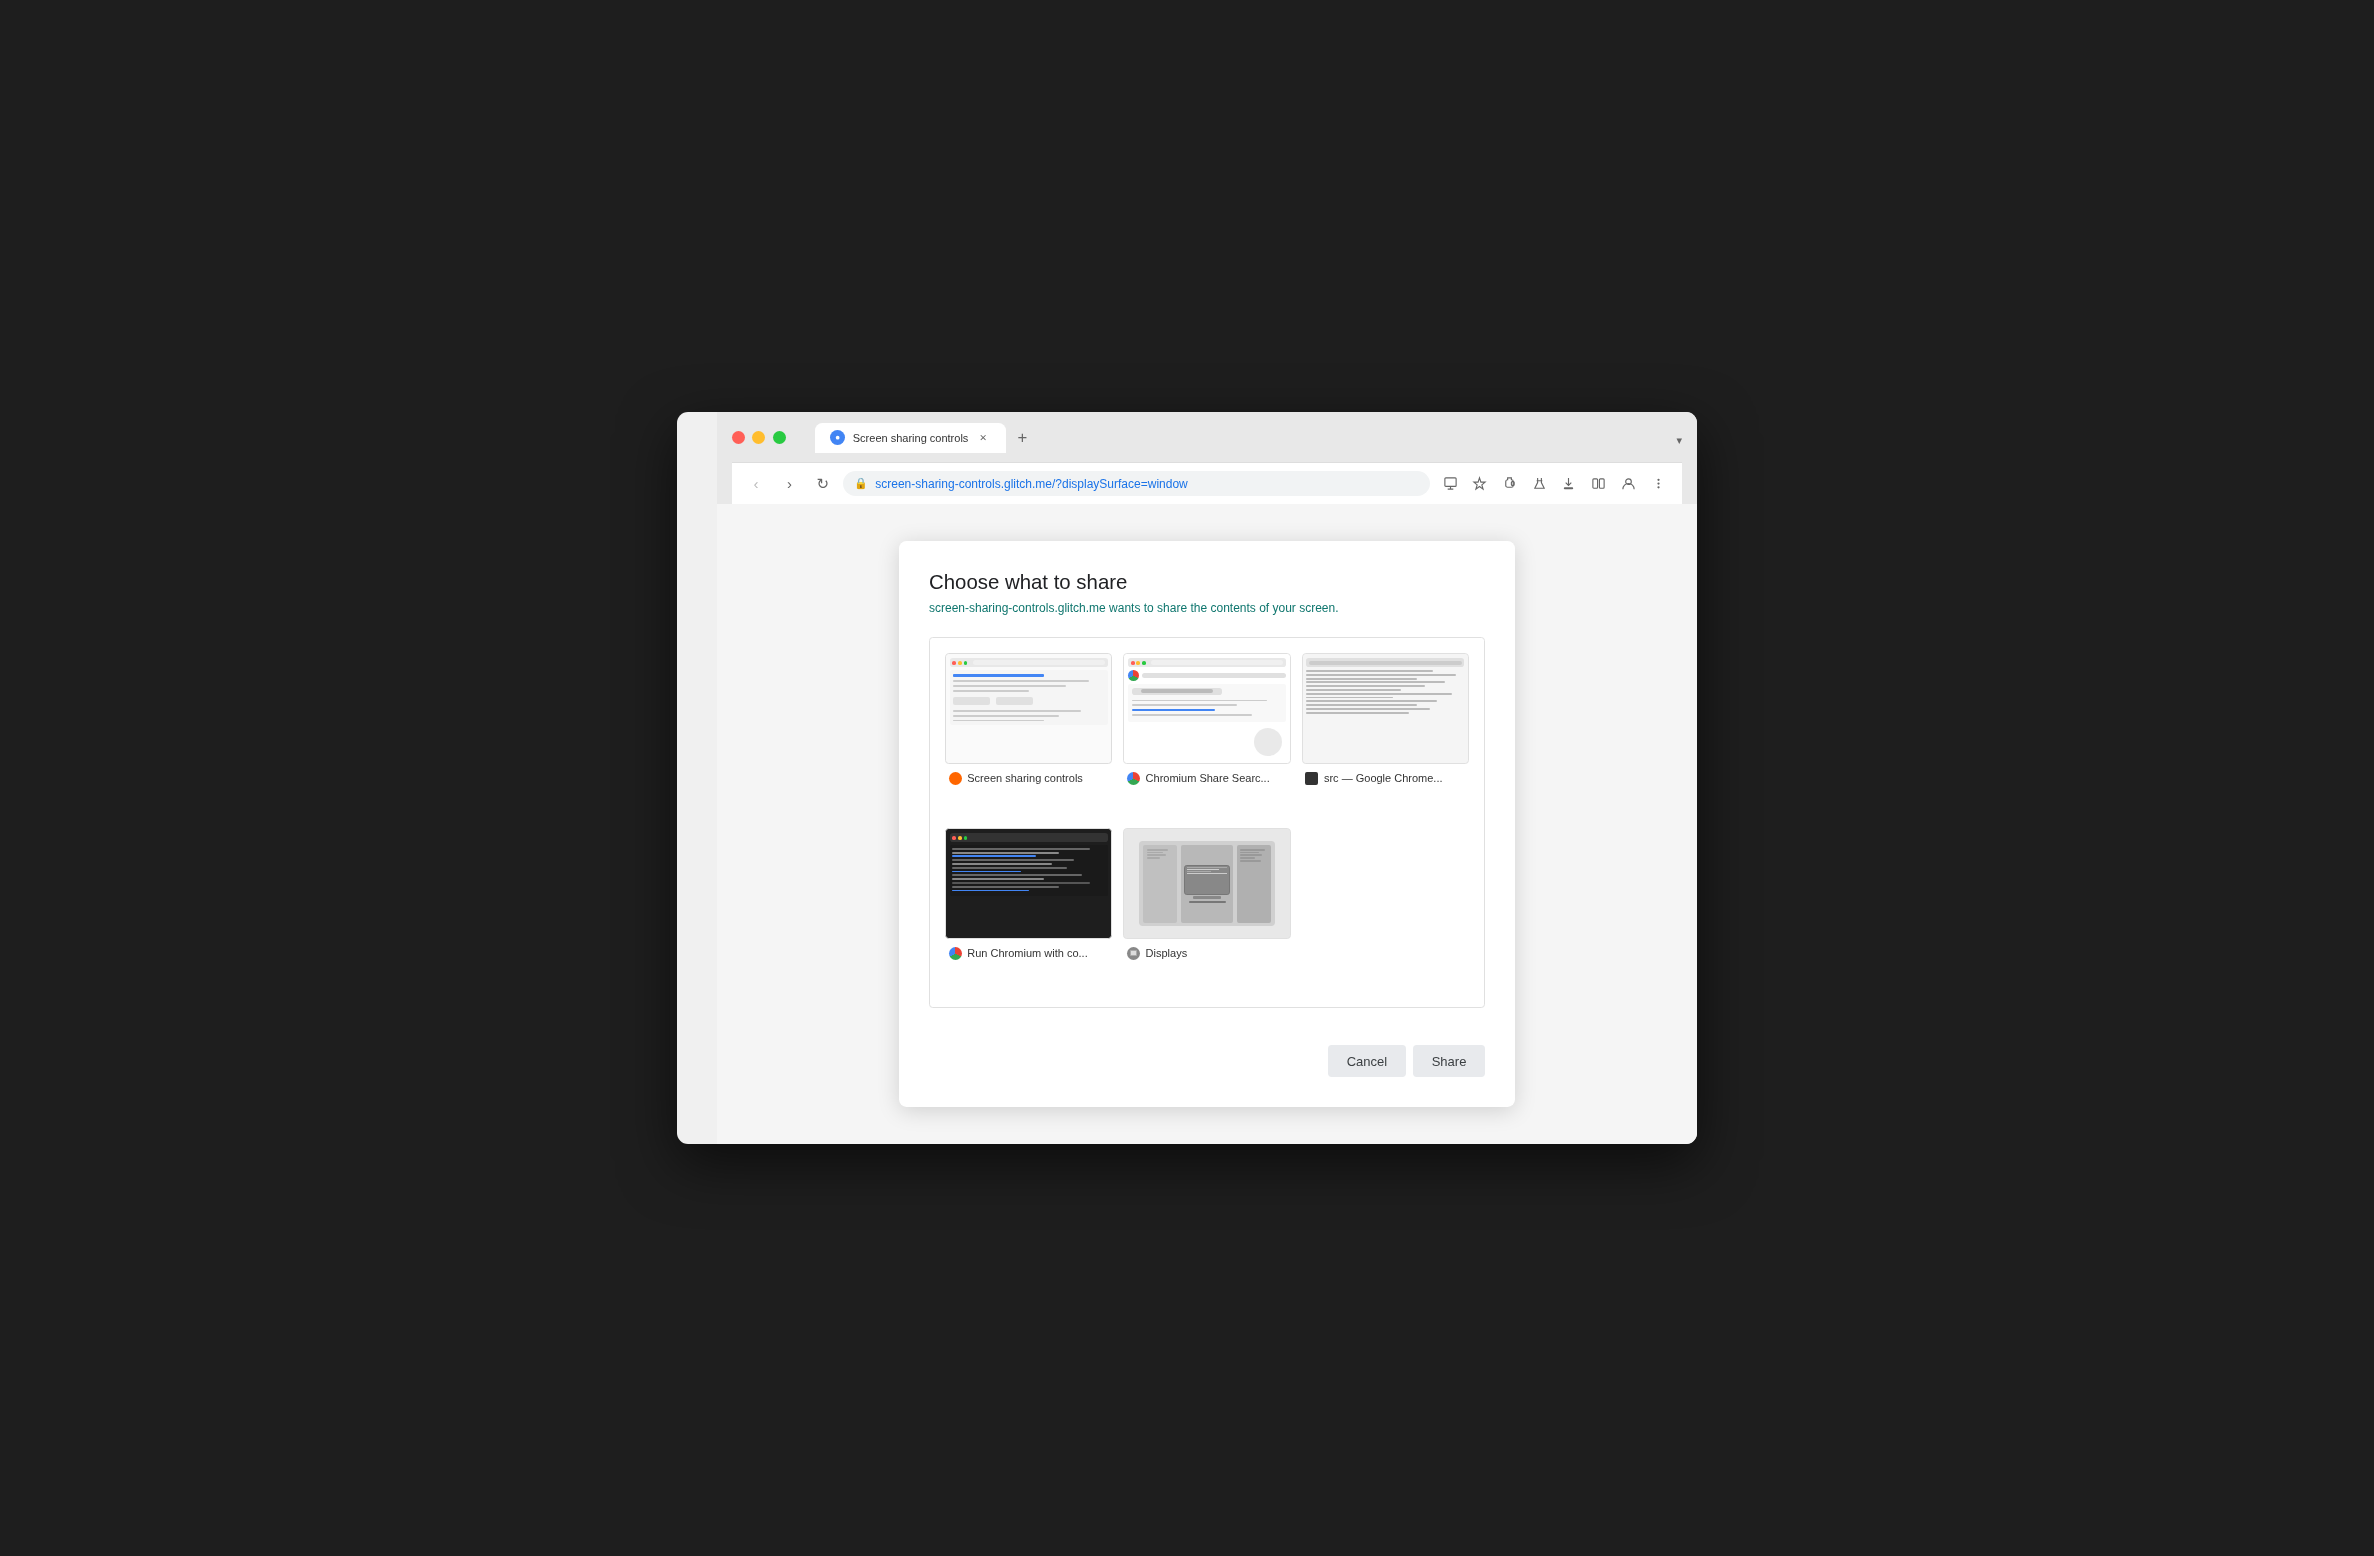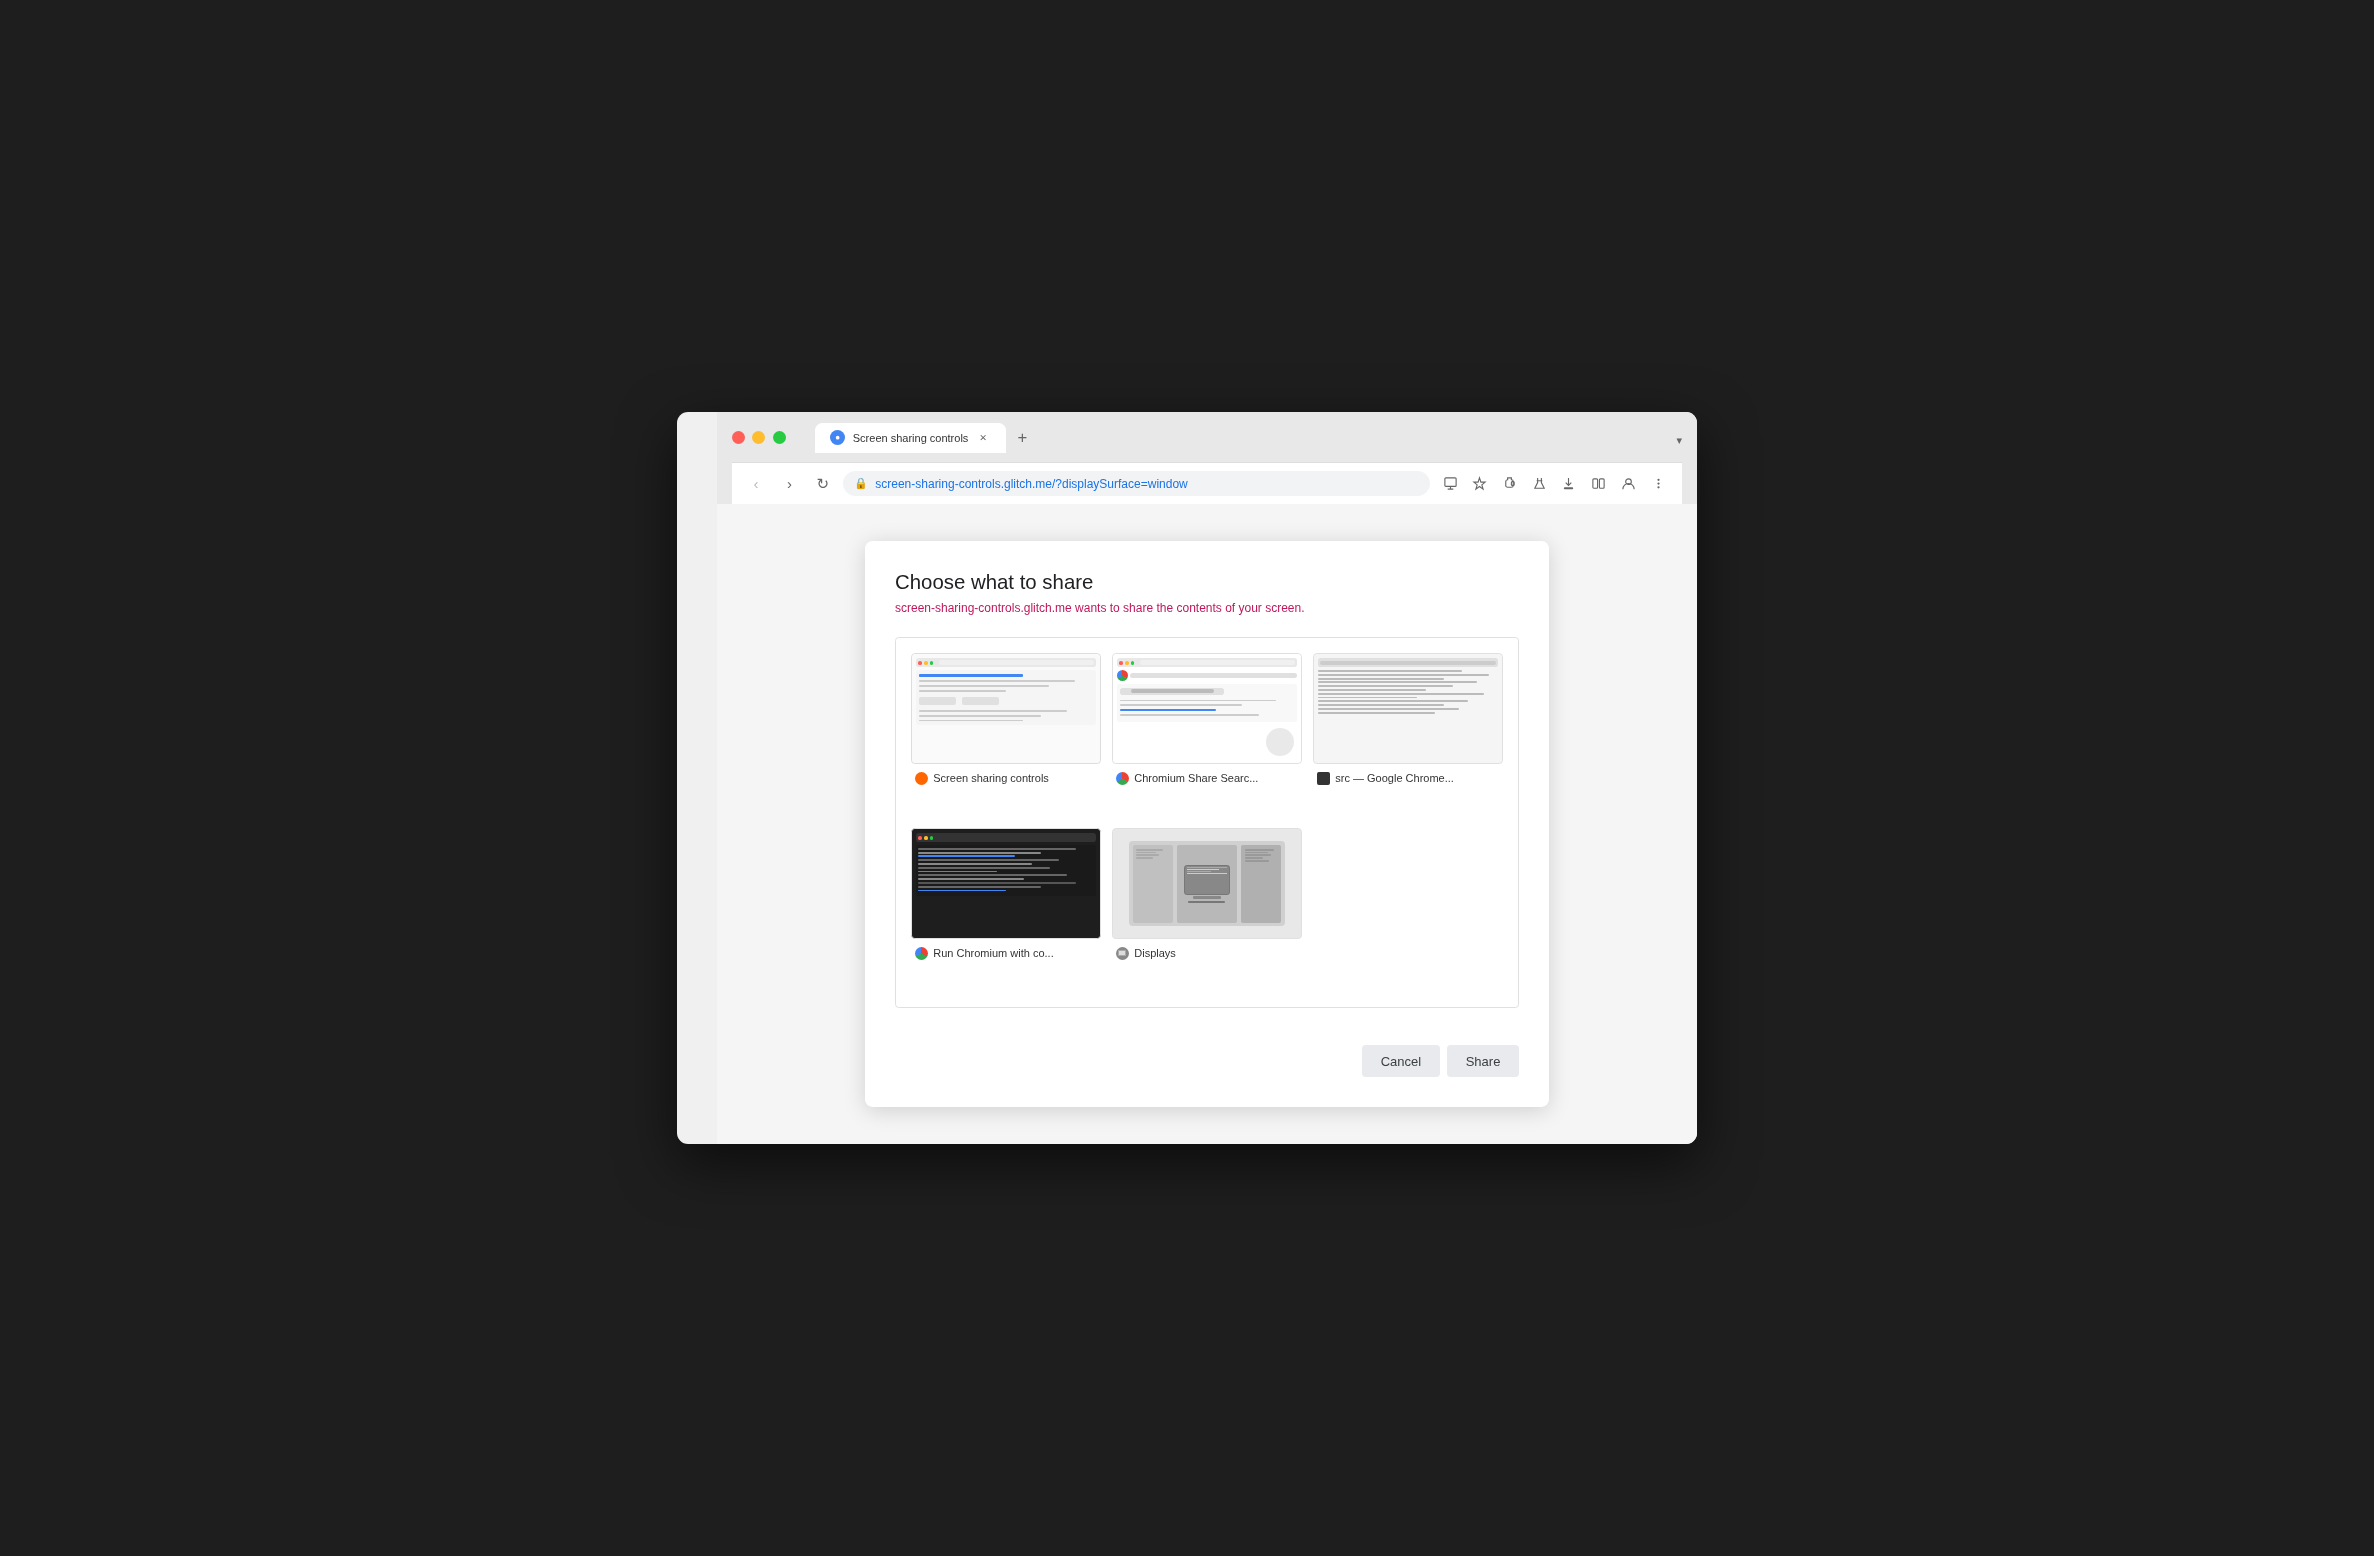--- a/index.html
+++ b/index.html
@@ -195,35 +195,35 @@
       justify-content: center;
       align-items: flex-start;
       padding: 37px 18.6px;
     }
 
     
     .dialog {
       background: white;
       border-radius: 7.4px;
       box-shadow: 0 3.7px 22px rgba(0,0,0,0.15);
-      width: 684px;
+      width: 616px;
       padding: 30px;
       overflow: hidden;
     }
 
     .dialog-title {
       font-size: 20.4px;
       font-weight: 400;
       color: #202124;
       margin-bottom: 7.4px;
     }
 
     .dialog-subtitle {
       font-size: 12px;
-      color: #be185d;
+      color: #0f766e;
       margin-bottom: 22px;
     }
 
     
     .share-tabs {
       display: flex;
       border-bottom: 0.9px solid #e0e0e0;
       margin-bottom: 15px;
     }
 

